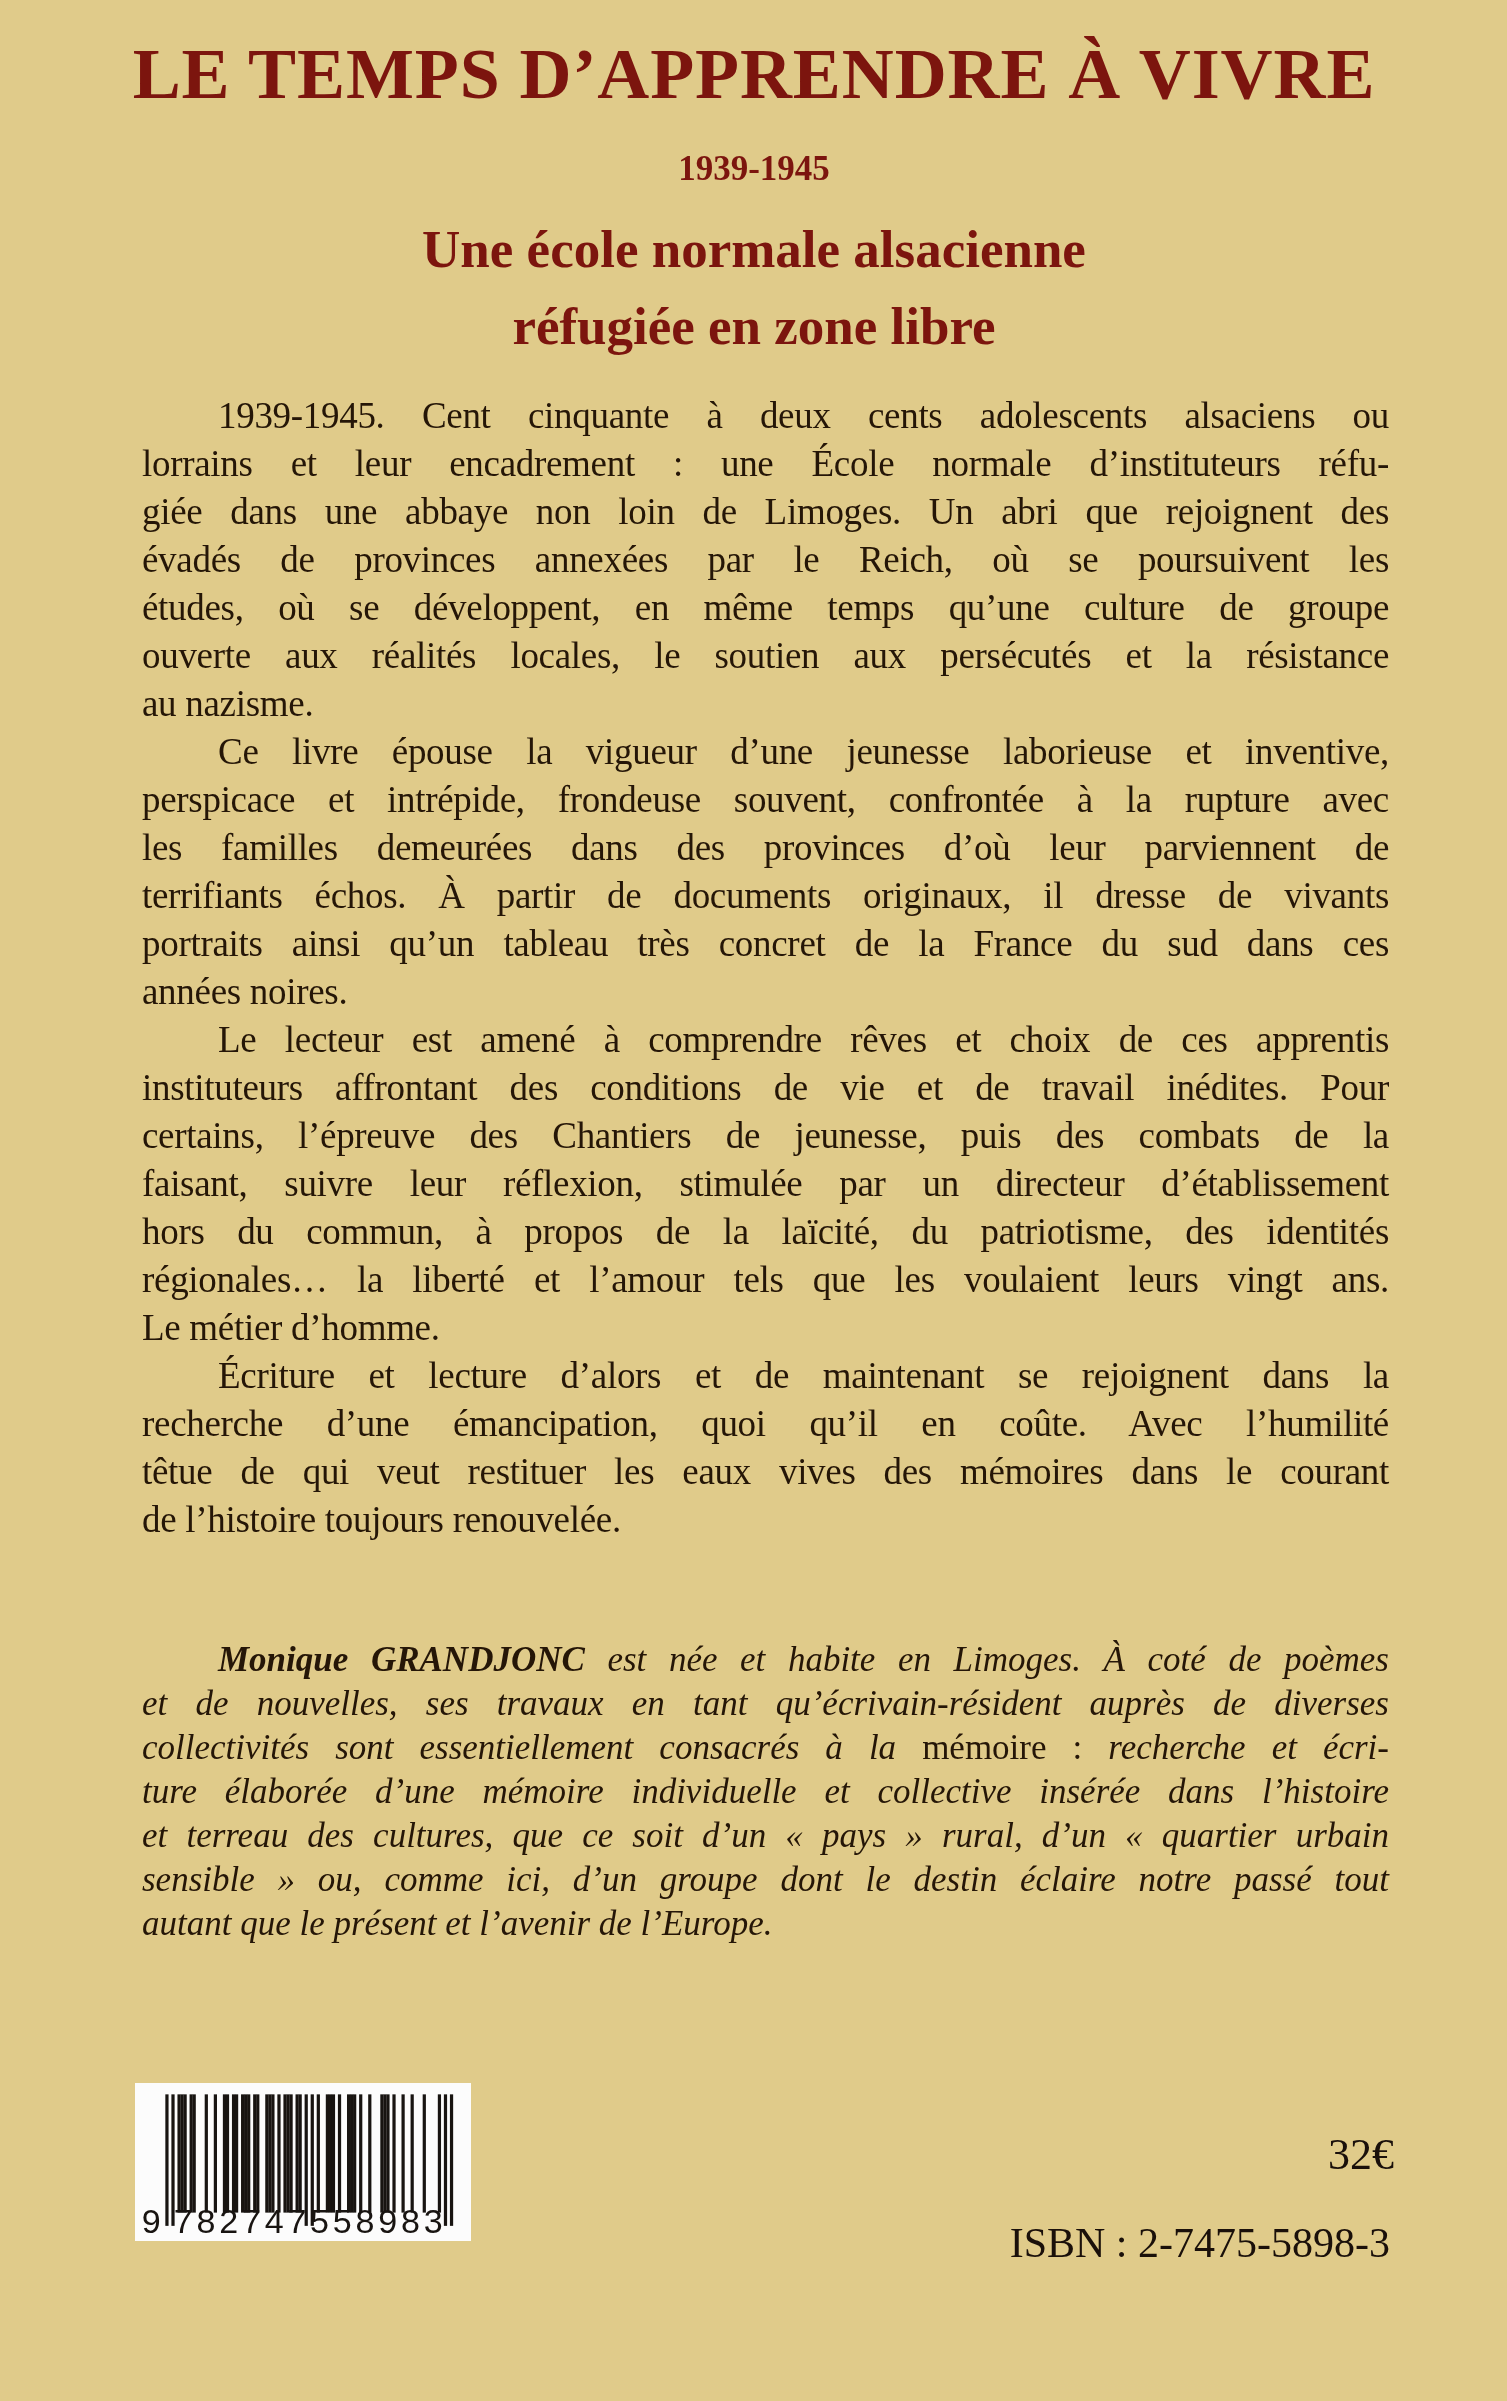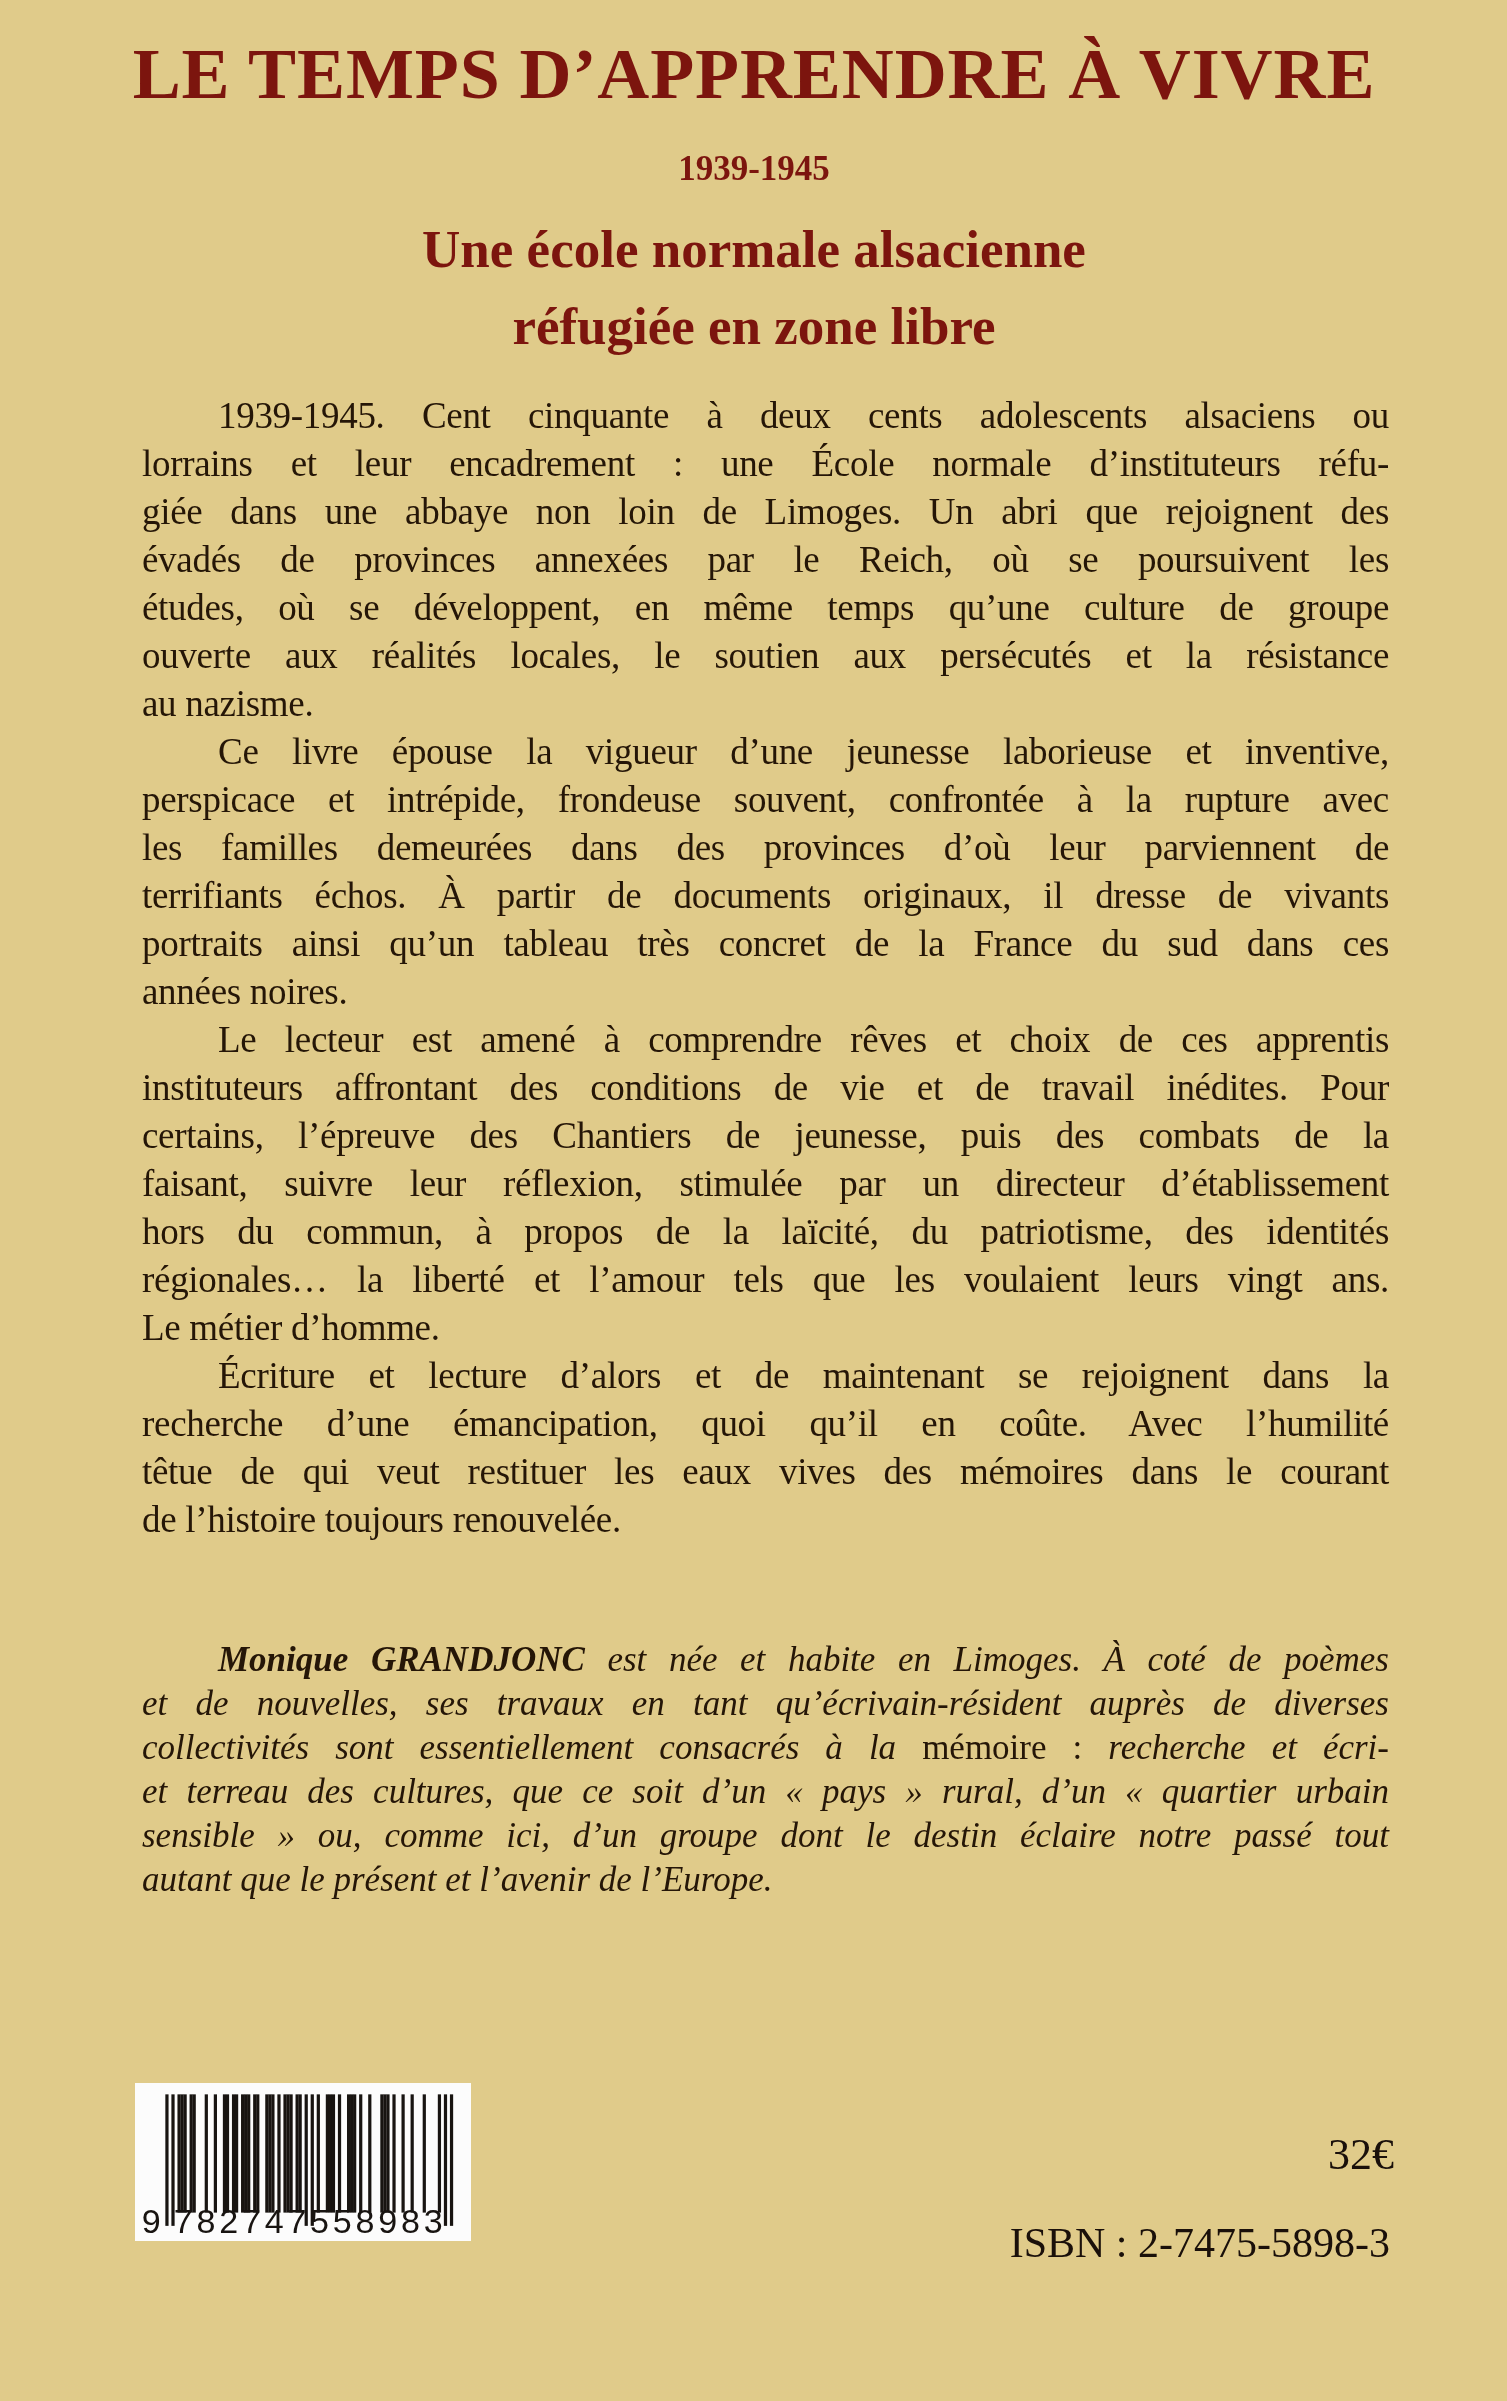--- a/index.html
+++ b/index.html
@@ -88,20 +88,21 @@
         <div class="line">recherche d’une émancipation, quoi qu’il en coûte. Avec l’humilité</div>
         <div class="line">têtue de qui veut restituer les eaux vives des mémoires dans le courant</div>
         <div class="line last">de l’histoire toujours renouvelée.</div>
       </div>
     </section>
 
   <section class="textcol bio" id="bio">
       <div class="line first"><span class="rb">Monique GRANDJONC</span><span> est née et habite en Limoges. À coté de poèmes</span></div>
       <div class="line">et de nouvelles, ses travaux en tant qu’écrivain-résident auprès de diverses</div>
       <div class="line"><span>collectivités sont essentiellement consacrés à la </span><span class="rr">mémoire :</span><span> recherche et écri-</span></div>
+      <div class="line">ture élaborée d’une mémoire individuelle et collective insérée dans l’histoire</div>
       <div class="line">et terreau des cultures, que ce soit d’un « pays » rural, d’un « quartier urbain</div>
       <div class="line">sensible » ou, comme ici, d’un groupe dont le destin éclaire notre passé tout</div>
       <div class="line last">autant que le présent et l’avenir de l’Europe.</div>
     </section>
 
   <div class="barcode-box">
     <svg width="336" height="158" viewBox="0 0 355 167">
       <rect x="0" y="0" width="355" height="167" fill="#fcfcfc"></rect>
       <g id="bars">
           <rect x="32.00" y="12" width="3.40" height="139" fill="#181411"></rect>

